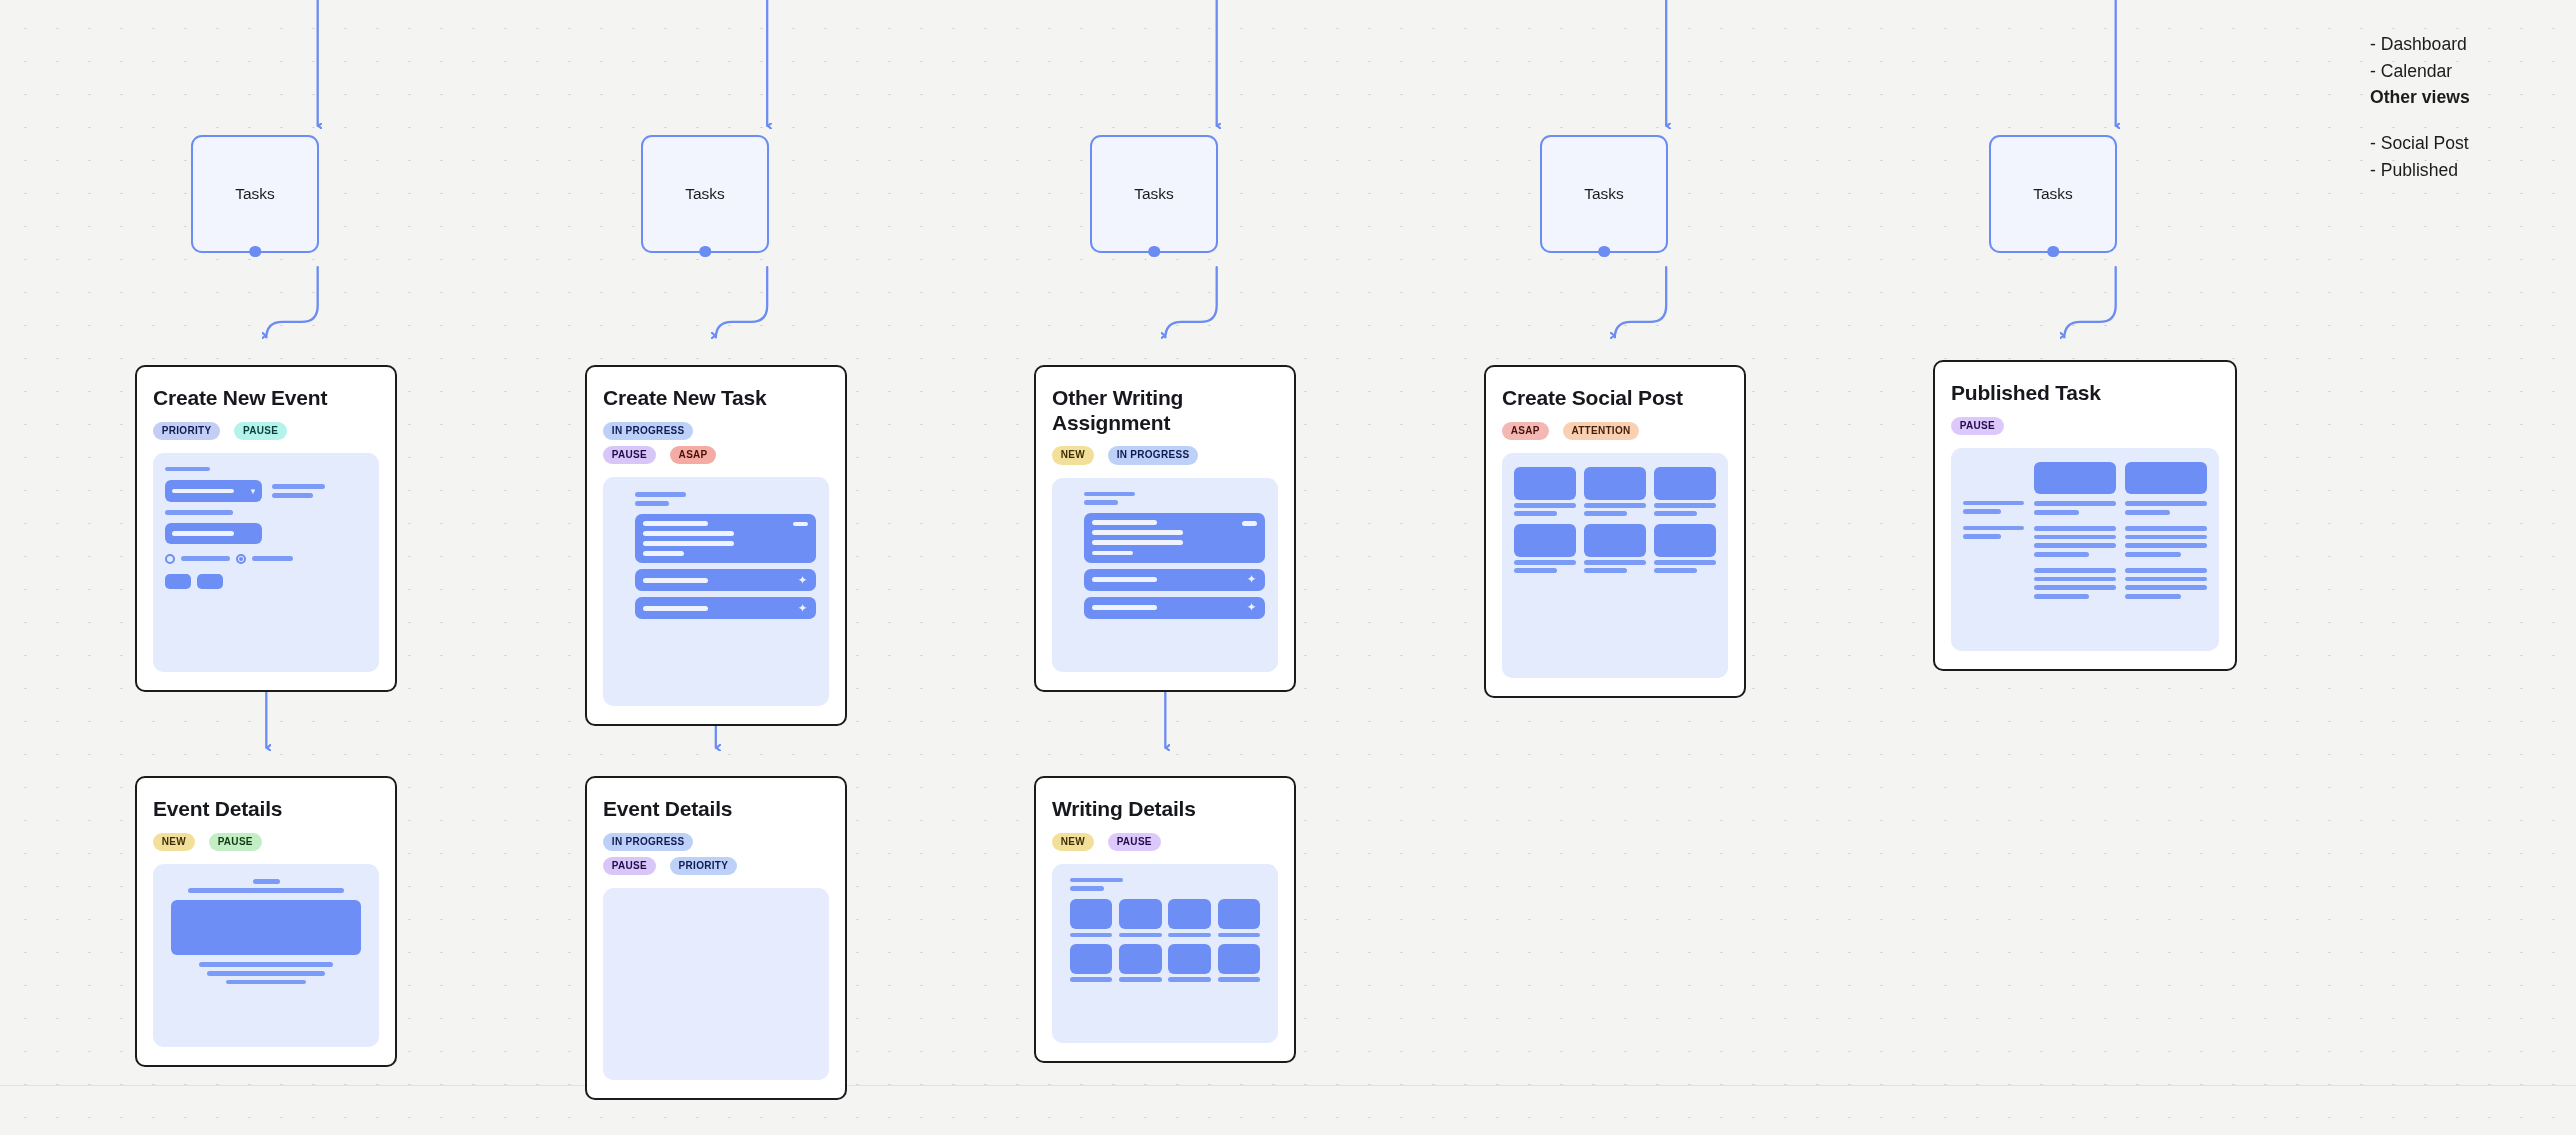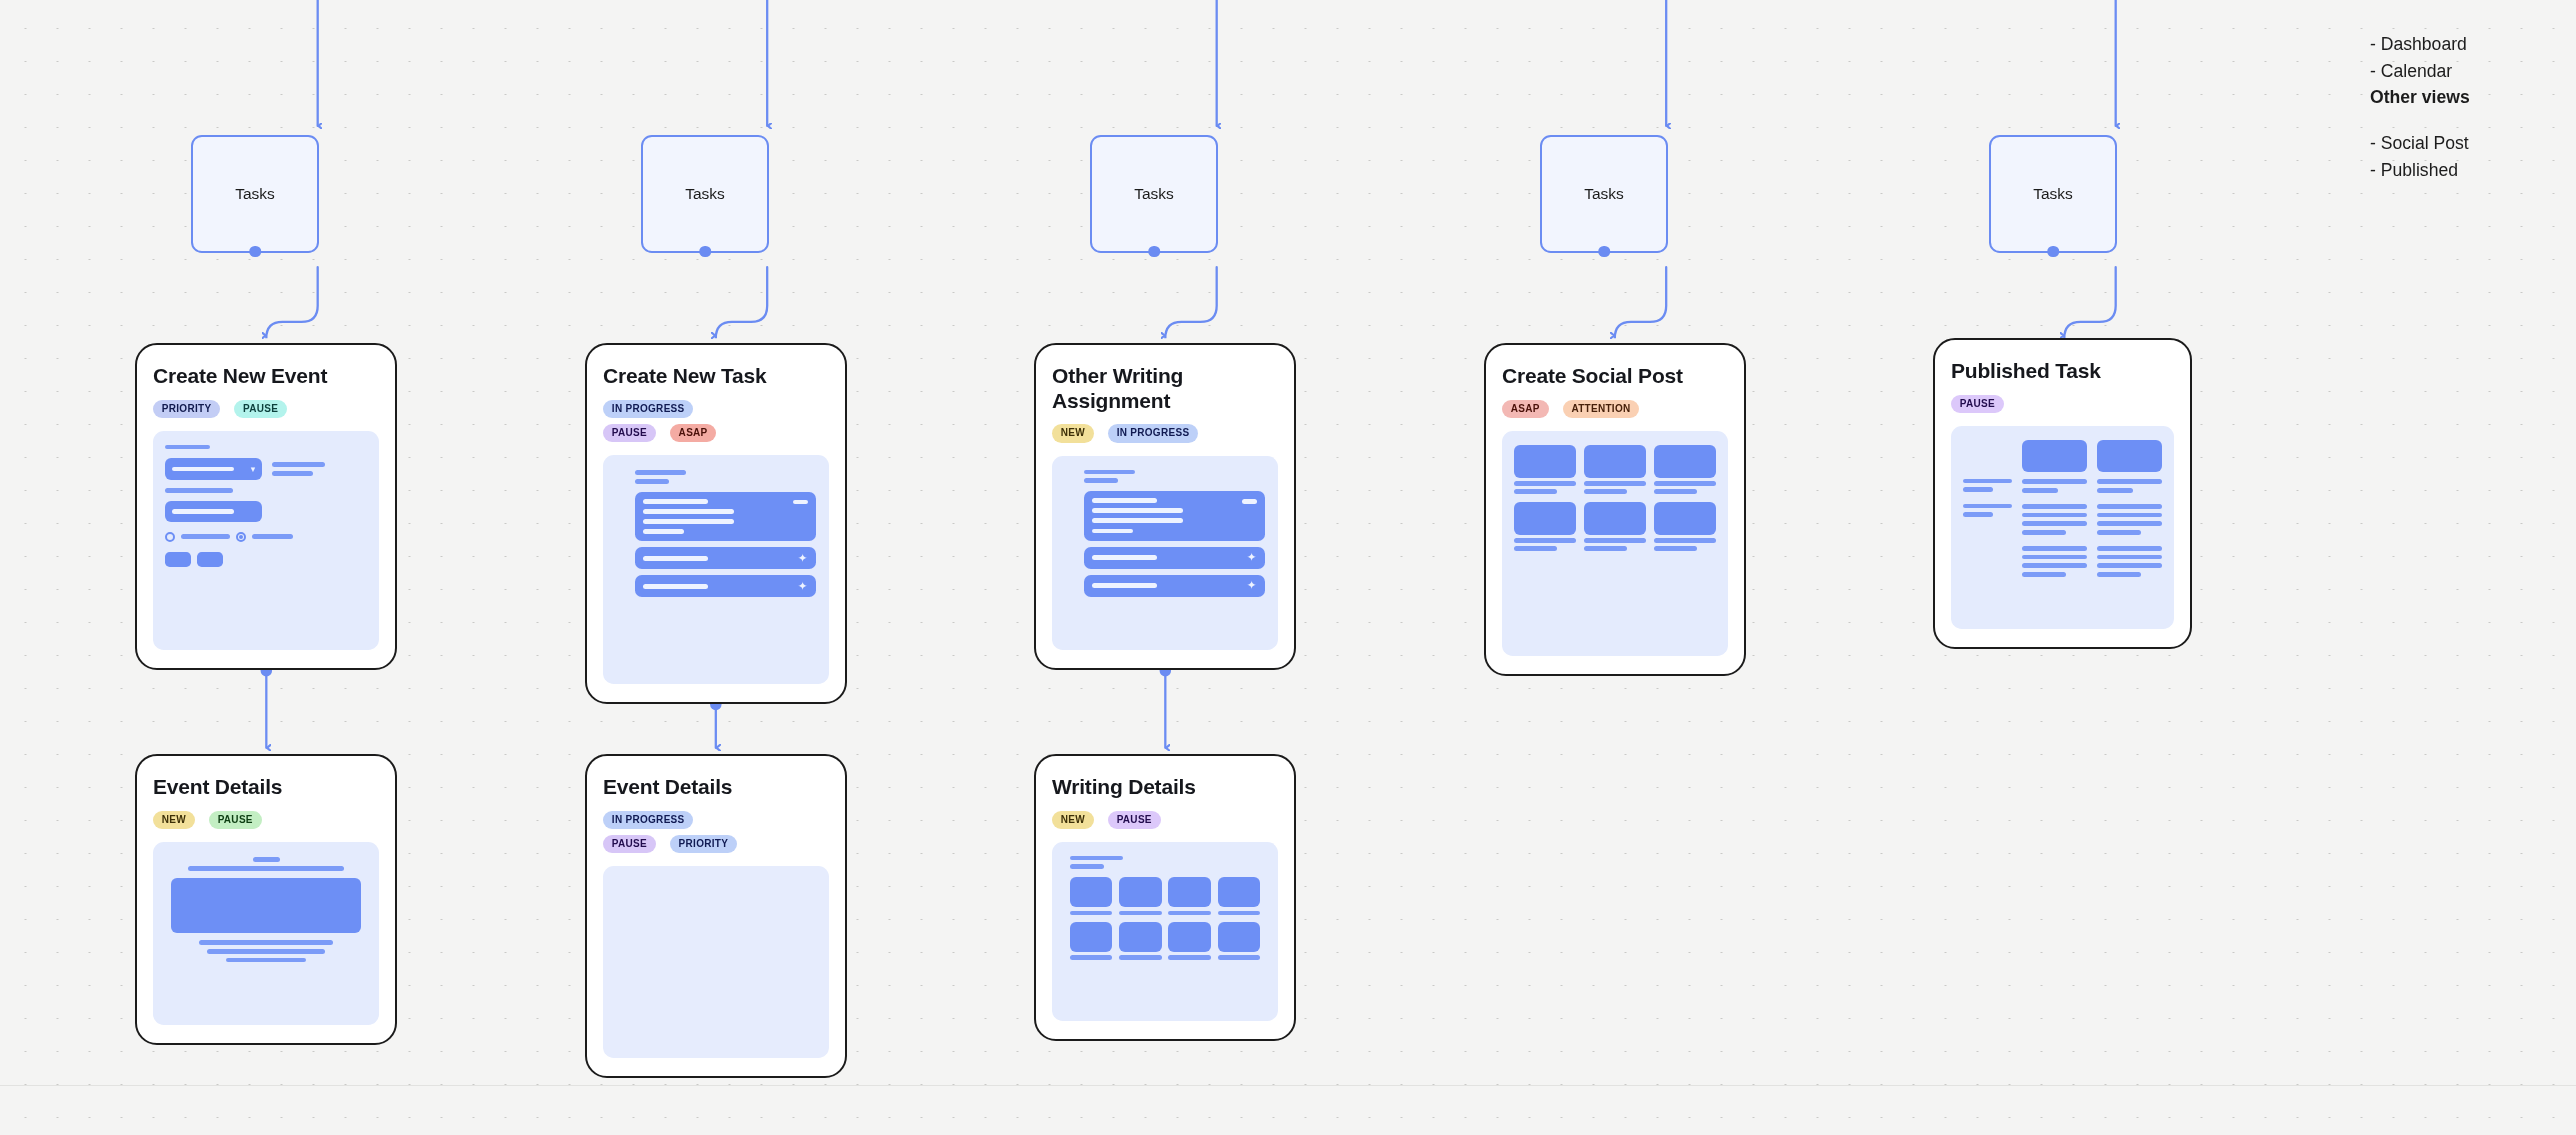--- a/index.html
+++ b/index.html
@@ -31,23 +31,23 @@
     font-size:15.5px;color:#1c1c1c;box-sizing:border-box;
   }
   .node-dot{
     position:absolute;width:11.5px;height:11.5px;border-radius:50%;
     background:#6b8cf2;left:50%;bottom:-6px;transform:translateX(-50%);
   }
 
   
   .screen-card{
     position:absolute;background:#fff;
-    border:2.7px solid #1b1b1b;border-radius:22px;
+    border:2.7px solid #1b1b1b;border-radius:10px;
     box-sizing:border-box;padding:19px 16px 17.6px 16px;
-    display:flex;flex-direction:column;
+    display:flex;flex-direction:column;margin-top:22px;
   }
   .card-title{
     font-size:21px;font-weight:bold;color:#16181d;
     line-height:1.18;letter-spacing:-0.2px;margin:0 0 10.8px 0;
   }
   .badge-rows{display:flex;flex-direction:column;gap:5.4px;margin-bottom:13px;}
   .badge-row{display:flex;gap:14px;flex-wrap:wrap;}
   .badge{
     font-size:10px;font-weight:bold;letter-spacing:0.3px;
     padding:4px 8.8px 4.7px 8.8px;border-radius:675px;white-space:nowrap;line-height:1;
@@ -308,21 +308,21 @@
         </div>
       <div class="gm-cell">
           <span class="gm-thumb" style="height:33px;"></span>
           <span class="bar" style="width:100%;"></span>
           <span class="bar" style="width:70%;"></span>
         </div>
     </div>
   </div>
 </div>
 
-<div class="screen-card" style="left:1933px;top:338px;width:259px;height:311px;justify-content:center;">
+<div class="screen-card" style="left:1933px;top:338px;width:304px;height:311px;justify-content:center;">
   <div class="card-title">Published Task</div>
   <div class="badge-rows">
     <div class="badge-row">
       <span class="badge" style="background:#dcc8fa;color:#220c4d;">PAUSE</span>
     </div>
   </div>
   <div class="mock">
     <div class="art">
       <div class="art-col" style="width:27%;padding-top:39px;">
         <span class="bar" style="width:100%;"></span>

